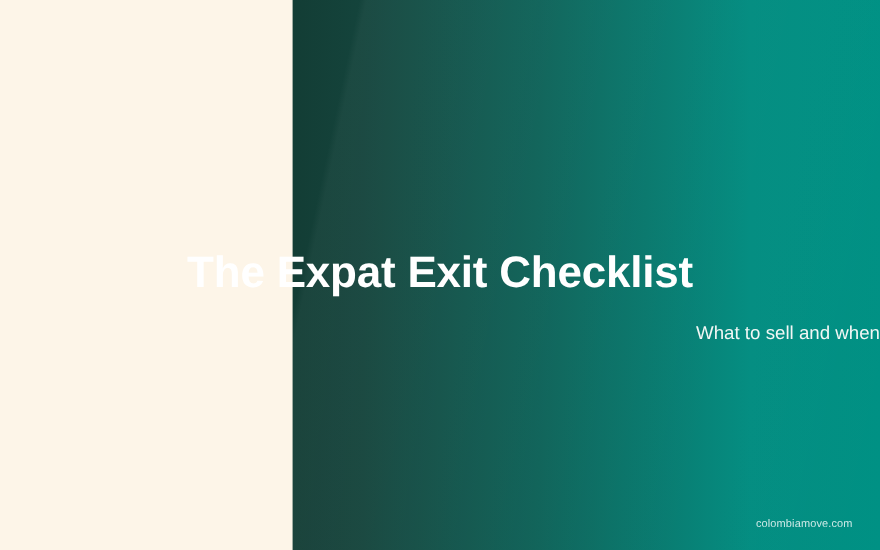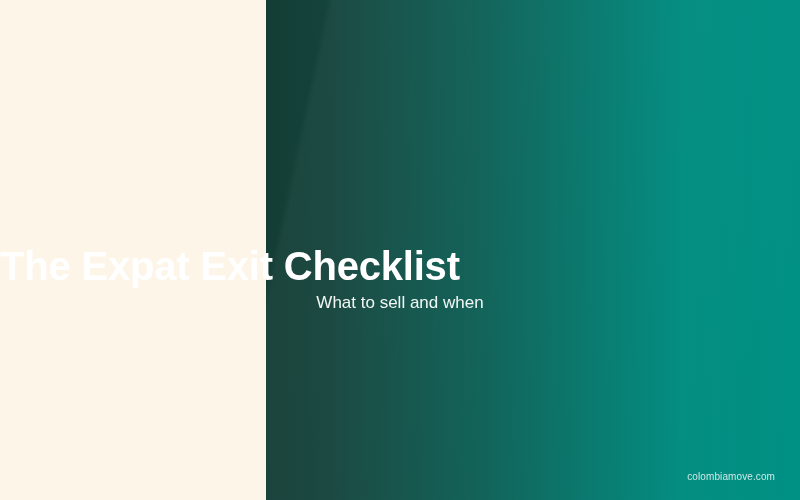--- a/index.html
+++ b/index.html
@@ -63,35 +63,35 @@
     width: 800px;
     height: 500px;
     z-index: 3;
   }
 
   .headline {
     position: absolute;
     left: 0;
     top: 224px;
     width: 800px;
+    text-align: center;
     font-size: 40px;
     font-weight: bold;
     line-height: 48px;
     color: #ffffff;
     letter-spacing: -0.2px;
     white-space: nowrap;
-    margin-top: 18px;
   }
 
   .subtitle {
     position: absolute;
     left: 0;
     top: 292px;
     width: 800px;
-    text-align: center;
+    text-align: right;
     font-size: 17px;
     font-weight: normal;
     line-height: 22px;
     color: #f2f7f5;
     white-space: nowrap;
   }
 
   .footer-brand {
     position: absolute;
     right: 25px;

